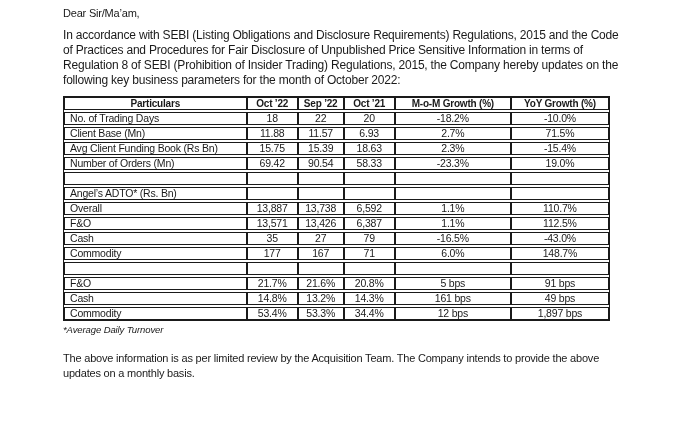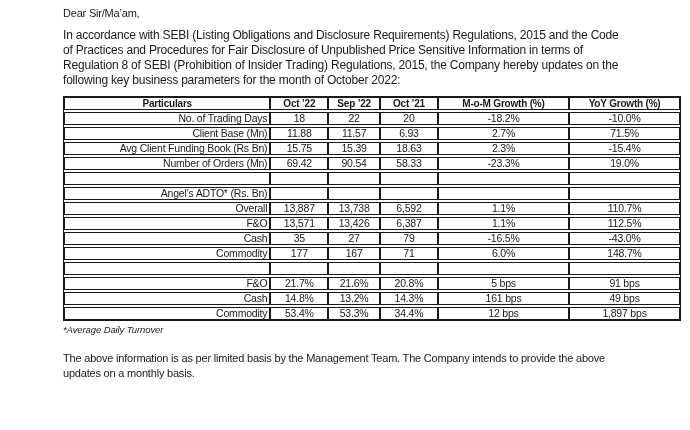--- a/index.html
+++ b/index.html
@@ -19,21 +19,21 @@
     letter-spacing: -0.2px;
   }
   .intro {
     margin: 0 0 8px 0;
     font-size: 12px;
     line-height: 15px;
     letter-spacing: -0.2px;
     max-width: 568px;
   }
   .table-wrap {
-    width: 618px;
+    width: 547px;
     border: 1px solid #1a1a1a;
   }
   table {
     border-collapse: separate;
     border-spacing: 0 2px;
     table-layout: fixed;
     width: 100%;
     margin: -2px 0;
   }
   th, td {
@@ -45,21 +45,21 @@
     white-space: nowrap;
     vertical-align: middle;
   }
   th {
     font-weight: bold;
     font-size: 10px;
     letter-spacing: -0.2px;
     text-align: center;
   }
   td { font-size: 10.5px; letter-spacing: -0.2px; text-align: center; }
-  td.c0 { text-align: right; padding-left: 5px; }
+  td.c0 { text-align: left; padding-left: 5px; }
   .footnote {
     margin: 3px 0 16px 0;
     font-size: 9.5px;
     font-style: italic;
     letter-spacing: -0.1px;
   }
   .closing {
     margin: 10px 0 0 0;
     font-size: 11px;
     line-height: 15px;
@@ -203,14 +203,14 @@
             <td class="cn">53.4%</td>
             <td class="cn">53.3%</td>
             <td class="cn">34.4%</td>
             <td class="cn">12 bps</td>
             <td class="cn">1,897 bps</td>
           </tr>
         </tbody>
     </table>
   </div>
   <p class="footnote">*Average Daily Turnover</p>
-  <p class="closing">The above information is as per limited basis by the Management Team. The Company intends to provide the above updates on a monthly basis.</p>
+  <p class="closing">The above information is as per limited review by the Acquisition Team. The Company intends to provide the above updates on a monthly basis.</p>
 </div>
 
 </body></html>

